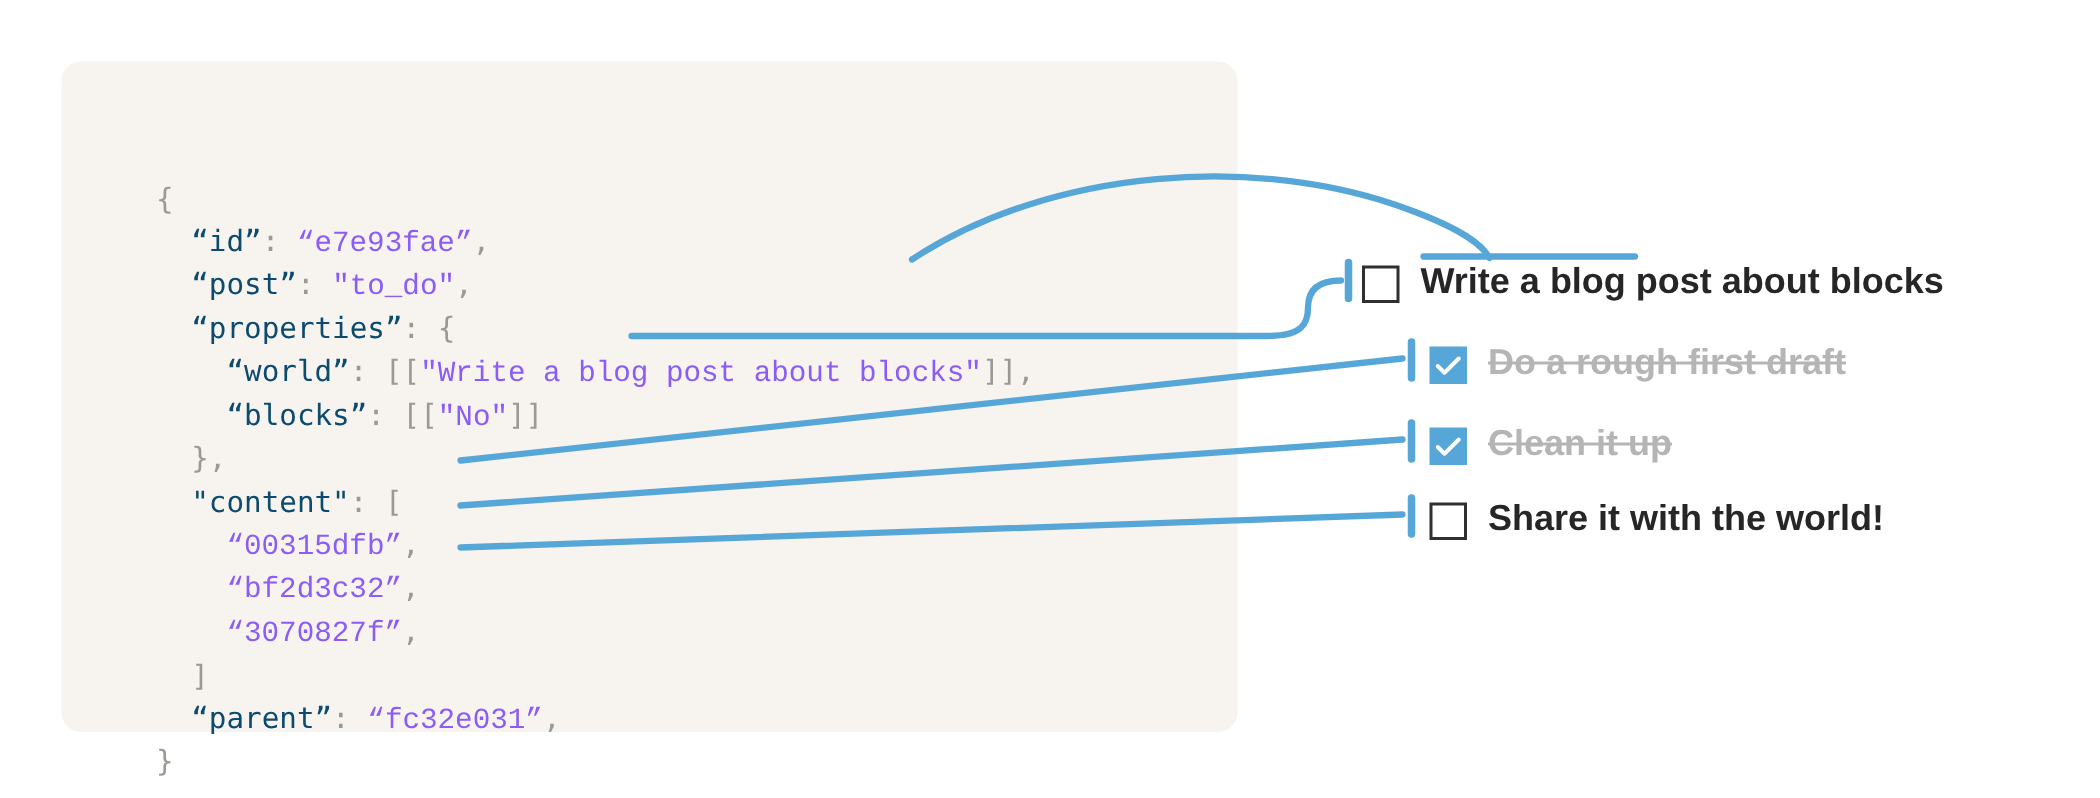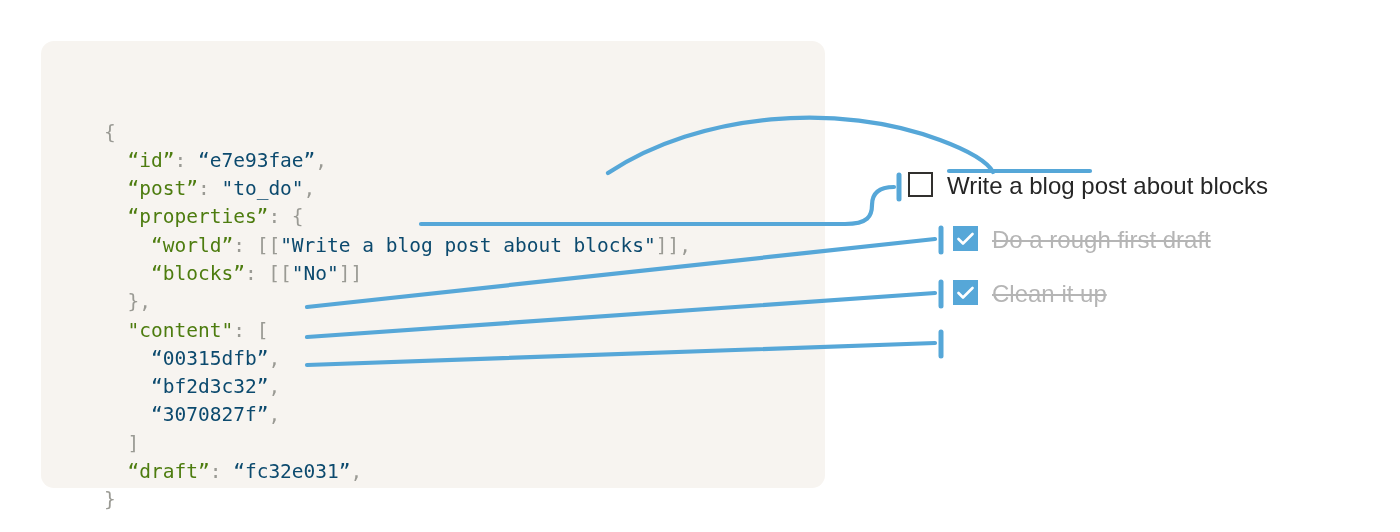--- a/index.html
+++ b/index.html
@@ -24,40 +24,41 @@
   #code-text{
     position:absolute;
     left:63px;top:58px;
     font-family:"DejaVu Sans Mono","Liberation Mono",monospace;
     font-size:19.5px;
     line-height:28.3px;
     white-space:pre;
     color:#9a9a94;
     letter-spacing:0px;
   }
-  .k{color:#4d7c0f;}
-  .v{color:#0c4a6e;}
+  .k{color:#0c4a6e;}
+  .v{color:#8b5cf6;font-family:Liberation Mono, monospace;}
   .p{color:#9a9a94;}
 
   
   #wires{
     position:absolute;left:0;top:0;width:1400px;height:532px;
     pointer-events:none;
   }
 
   
   #todo-list{
     position:absolute;
     left:0;top:0;width:1400px;height:532px;
   }
   .todo-row{
     position:absolute;
     display:flex;
-    align-items:flex-start;
+    align-items:flex-end;
     height:30px;
+    font-weight:bold;
   }
   .cb{
     width:25px;height:25px;
     box-sizing:border-box;
     flex:0 0 auto;
     display:flex;align-items:center;justify-content:center;
   }
   .cb.unchecked{
     border:2.5px solid #31302e;
     background:#ffffff;
@@ -91,21 +92,21 @@
 <span class="p">  </span><span class="k">“post”</span><span class="p">: </span><span class="v">"to_do"</span><span class="p">,</span>
 <span class="p">  </span><span class="k">“properties”</span><span class="p">: {</span>
 <span class="p">    </span><span class="k">“world”</span><span class="p">: [[</span><span class="v">"Write a blog post about blocks"</span><span class="p">]],</span>
 <span class="p">    </span><span class="k">“blocks”</span><span class="p">: [[</span><span class="v">"No"</span><span class="p">]]</span>
 <span class="p">  },</span>
 <span class="p">  </span><span class="k">"content"</span><span class="p">: [</span>
 <span class="p">    </span><span class="v">“00315dfb”</span><span class="p">,</span>
 <span class="p">    </span><span class="v">“bf2d3c32”</span><span class="p">,</span>
 <span class="p">    </span><span class="v">“3070827f”</span><span class="p">,</span>
 <span class="p">  ]</span>
-<span class="p">  </span><span class="k">“draft”</span><span class="p">: </span><span class="v">“fc32e031”</span><span class="p">,</span>
+<span class="p">  </span><span class="k">“parent”</span><span class="p">: </span><span class="v">“fc32e031”</span><span class="p">,</span>
 <span class="p">}</span></pre>
   </div>
 
   <svg id="wires" viewBox="0 0 1400 532" xmlns="http://www.w3.org/2000/svg">
     <g fill="none" stroke="#56a7d8" stroke-width="4.2" stroke-linecap="round">
 
       <path d="M 608,173 C 700,112 840,102 940,140 C 975,153 988,163 993,172"></path>
 
       <path d="M 949,171 L 1090,171"></path>
 
@@ -144,15 +145,21 @@
 
     <div class="todo-row" style="left:953px;top:280px;">
       <div class="cb checked">
         <svg width="17" height="14" viewBox="0 0 17 14" aria-hidden="true">
           <path d="M1.5 7 L6 11.5 L15.5 2" fill="none" stroke="#ffffff" stroke-width="2.6" stroke-linecap="round" stroke-linejoin="round"></path>
         </svg>
       </div>
       <span class="todo-label done">Clean it up</span>
     </div>
 
+    <div class="todo-row" style="left:953px;top:330px;">
+      <div class="cb unchecked">
+        
+      </div>
+      <span class="todo-label">Share it with the world!</span>
+    </div>
 
   </div>
 </div>
 
 </body></html>

